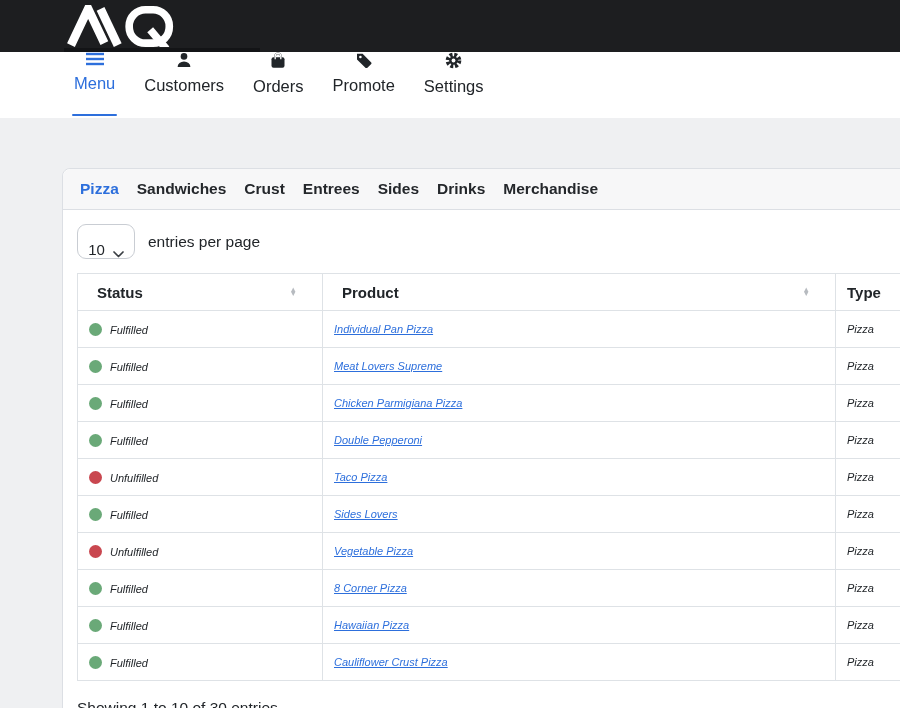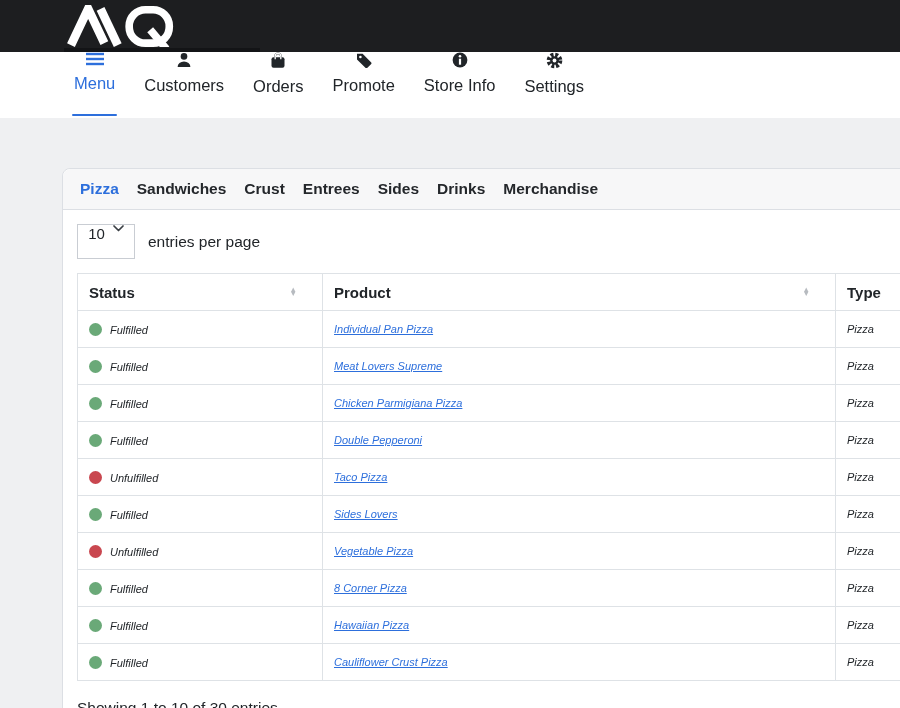--- a/index.html
+++ b/index.html
@@ -38,34 +38,34 @@
     background:#f7f7f8;border-bottom:1px solid #dcdfe4;
     border-radius:8px 8px 0 0;
     padding:11px 17px;display:flex;gap:18px;
   }
   .cat-tab{font-size:15.5px;font-weight:700;color:#24272b;cursor:pointer;white-space:nowrap;}
   .cat-tab.active{color:#2d6fdc;}
   .card-body{padding:14px;}
   
   .controls{display:flex;align-items:center;}
   .select{
-    width:58px;height:35px;border:1px solid #c9cdd3;border-radius:0;background:#fff;
-    display:flex;align-items:flex-start;justify-content:center;gap:8px;
+    width:58px;height:35px;border:1px solid #c9cdd3;border-radius:9px;background:#fff;
+    display:flex;align-items:flex-end;justify-content:center;gap:8px;
     font-size:15px;cursor:pointer;box-sizing:border-box;
   }
   .select-label{margin-left:13px;font-size:15.5px;}
   
   table{border-collapse:collapse;margin-top:14px;table-layout:fixed;width:965px;}
   th,td{border:1px solid #dee2e6;text-align:left;box-sizing:border-box;}
   th{font-size:15px;font-weight:700;padding:7px 11px;height:37px;}
   td{font-size:11px;padding:6px 11px;height:37px;font-style:italic;}
   .c-status{width:245px;}
   .c-product{width:513px;}
   .c-type{width:207px;}
-  .th-inner{display:flex;align-items:center;justify-content:space-between;}
+  .th-inner{display:flex;align-items:center;justify-content:space-between;margin-left:8px;}
   .sort{display:flex;flex-direction:column;line-height:0.6;color:#b7bbc0;font-size:7.5px;
         padding-right:14px;user-select:none;}
   .dot{display:inline-block;width:13px;height:13px;border-radius:50%;
        margin-right:8px;vertical-align:-2px;}
   .product-link{color:#2d6fdc;text-decoration:underline;cursor:pointer;}
   .summary{margin-top:18px;font-size:15.5px;color:#212529;}
 </style>
 </head>
 <body>
 
@@ -114,30 +114,20 @@
     <span>Orders</span>
   </div>
   <div class="nav-item">
     <span class="nicon">
       <svg width="16" height="16" viewBox="0 0 16 16">
           <path d="M1,1.8 h5.6 L15,10.2 a1.4,1.4 0 0 1 0,2 l-3.6,3.6 a1.4,1.4 0 0 1 -2,0 L1,7.4 z" fill="#212529"></path>
           <circle cx="4.4" cy="5" r="1.3" fill="#ffffff"></circle>
         </svg>
     </span>
     <span>Promote</span>
-  </div>
-  <div class="nav-item">
-    <span class="nicon">
-      <svg width="16" height="16" viewBox="0 0 16 16">
-          <circle cx="8" cy="8" r="7.4" fill="#212529"></circle>
-          <rect x="6.9" y="6.7" width="2.2" height="6" fill="#ffffff"></rect>
-          <circle cx="8" cy="4.2" r="1.3" fill="#ffffff"></circle>
-        </svg>
-    </span>
-    <span>Store Info</span>
   </div>
   <div class="nav-item">
     <span class="nicon">
       <svg width="17" height="17" viewBox="0 0 18 18">
           <circle cx="9" cy="9" r="6" fill="none" stroke="#212529" stroke-width="4.6" stroke-dasharray="2.9,1.82"></circle>
           <circle cx="9" cy="9" r="4.6" fill="#212529"></circle>
           <circle cx="9" cy="9" r="2" fill="#ffffff"></circle>
         </svg>
     </span>
     <span>Settings</span>

